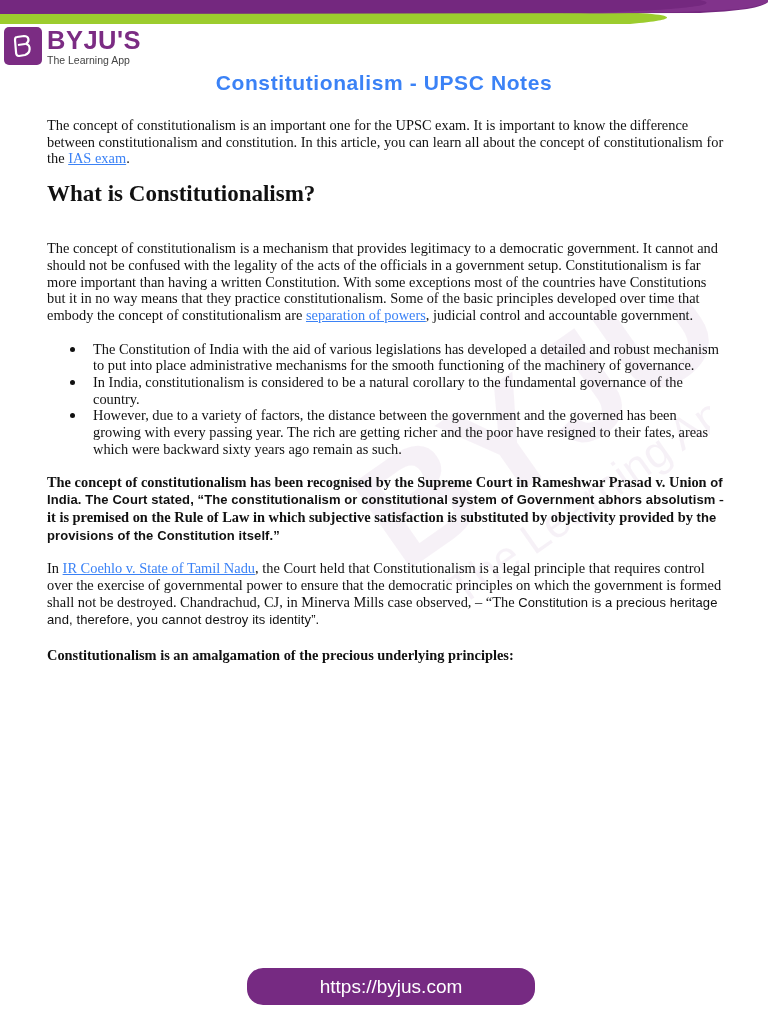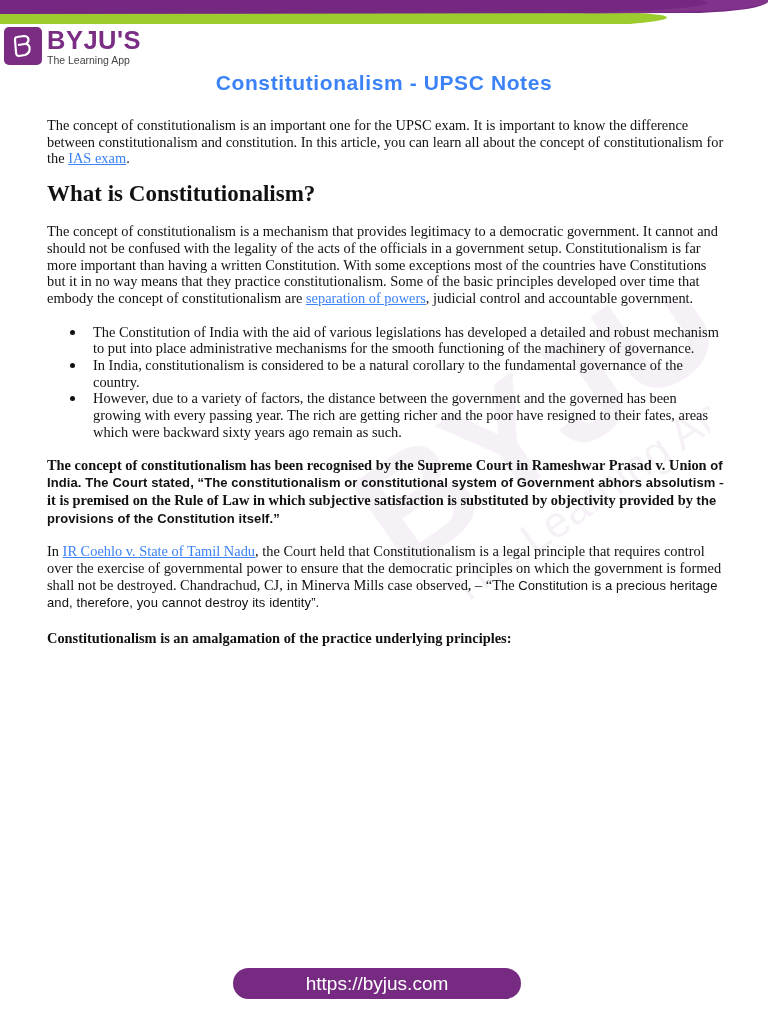--- a/index.html
+++ b/index.html
@@ -79,21 +79,21 @@
       width: 680px;
       font-size: 14.4px;
       line-height: 16.7px;
     }
     .content p { margin: 0; }
     .p-intro { margin-bottom: 14px !important; }
     .h1 {
       font-size: 23px;
       font-weight: bold;
       line-height: 26px;
-      margin: 0 0 16px 0;
+      margin: 0 0 33px 0;
     }
     .p-what { margin-bottom: 17px !important; }
     ul.bullets {
       list-style: none;
       margin: 0 0 16px 0;
       padding: 0 0 0 46px;
     }
     ul.bullets li {
       position: relative;
     }
@@ -133,22 +133,22 @@
       position: absolute;
       left: 330px; top: 300px;
       width: 380px; height: 360px;
       pointer-events: none;
       opacity: 0.06;
     }
 
     
     .footer-pill {
       position: absolute;
-      left: 233px; top: 968px;
-      width: 288px; height: 31px;
+      left: 247px; top: 968px;
+      width: 288px; height: 37px;
       border-radius: 16px;
       background: #762a82;
       color: #ffffff;
       font-family: "Liberation Sans", "DejaVu Sans", sans-serif;
       font-size: 19px;
       display: flex; align-items: center; justify-content: center;
       text-decoration: none;
     }
   </style>
 </head>
@@ -198,16 +198,16 @@
     <li><span class="dot"></span><span>The Constitution of India with the aid of various legislations has developed a detailed and robust mechanism to put into place administrative mechanisms for the smooth functioning of the machinery of governance.</span></li>
     <li><span class="dot"></span><span>In India, constitutionalism is considered to be a natural corollary to the fundamental governance of the country.</span></li>
     <li><span class="dot"></span><span>However, due to a variety of factors, the distance between the government and the governed has been growing with every passing year. The rich are getting richer and the poor have resigned to their fates, areas which were backward sixty years ago remain as such.</span></li>
   </ul>
 
   <p class="p-court"><span>The concept of constitutionalism has been recognised by the Supreme Court in Rameshwar Prasad v. Union </span><span class="quote-font">of India. The Court stated, “The constitutionalism or constitutional system of Government abhors absolutism</span><span> - it is premised on the Rule of Law in which subjective satisfaction is substituted by objectivity provided by </span><span class="quote-font">the provisions of the Constitution itself.”</span></p>
 
   <p class="p-coehlo"><span>In </span><a class="link" href="#">IR Coehlo v. State of Tamil Nadu</a><span>, the Court held that Constitutionalism is a legal principle that requires control over the exercise of governmental power to ensure that the democratic principles on which the government is formed shall not be destroyed. Chandrachud, CJ, in Minerva Mills case observed, – “The </span><span class="quote-font">Constitution is a precious heritage and, therefore, you cannot destroy its identity”.</span></p>
 
 
-  <h4 class="h4">Constitutionalism is an amalgamation of the practice underlying principles:</h4>
+  <h4 class="h4">Constitutionalism is an amalgamation of the precious underlying principles:</h4>
 </div>
 
 <a class="footer-pill" href="#">https://byjus.com</a>
 
 </body></html>

